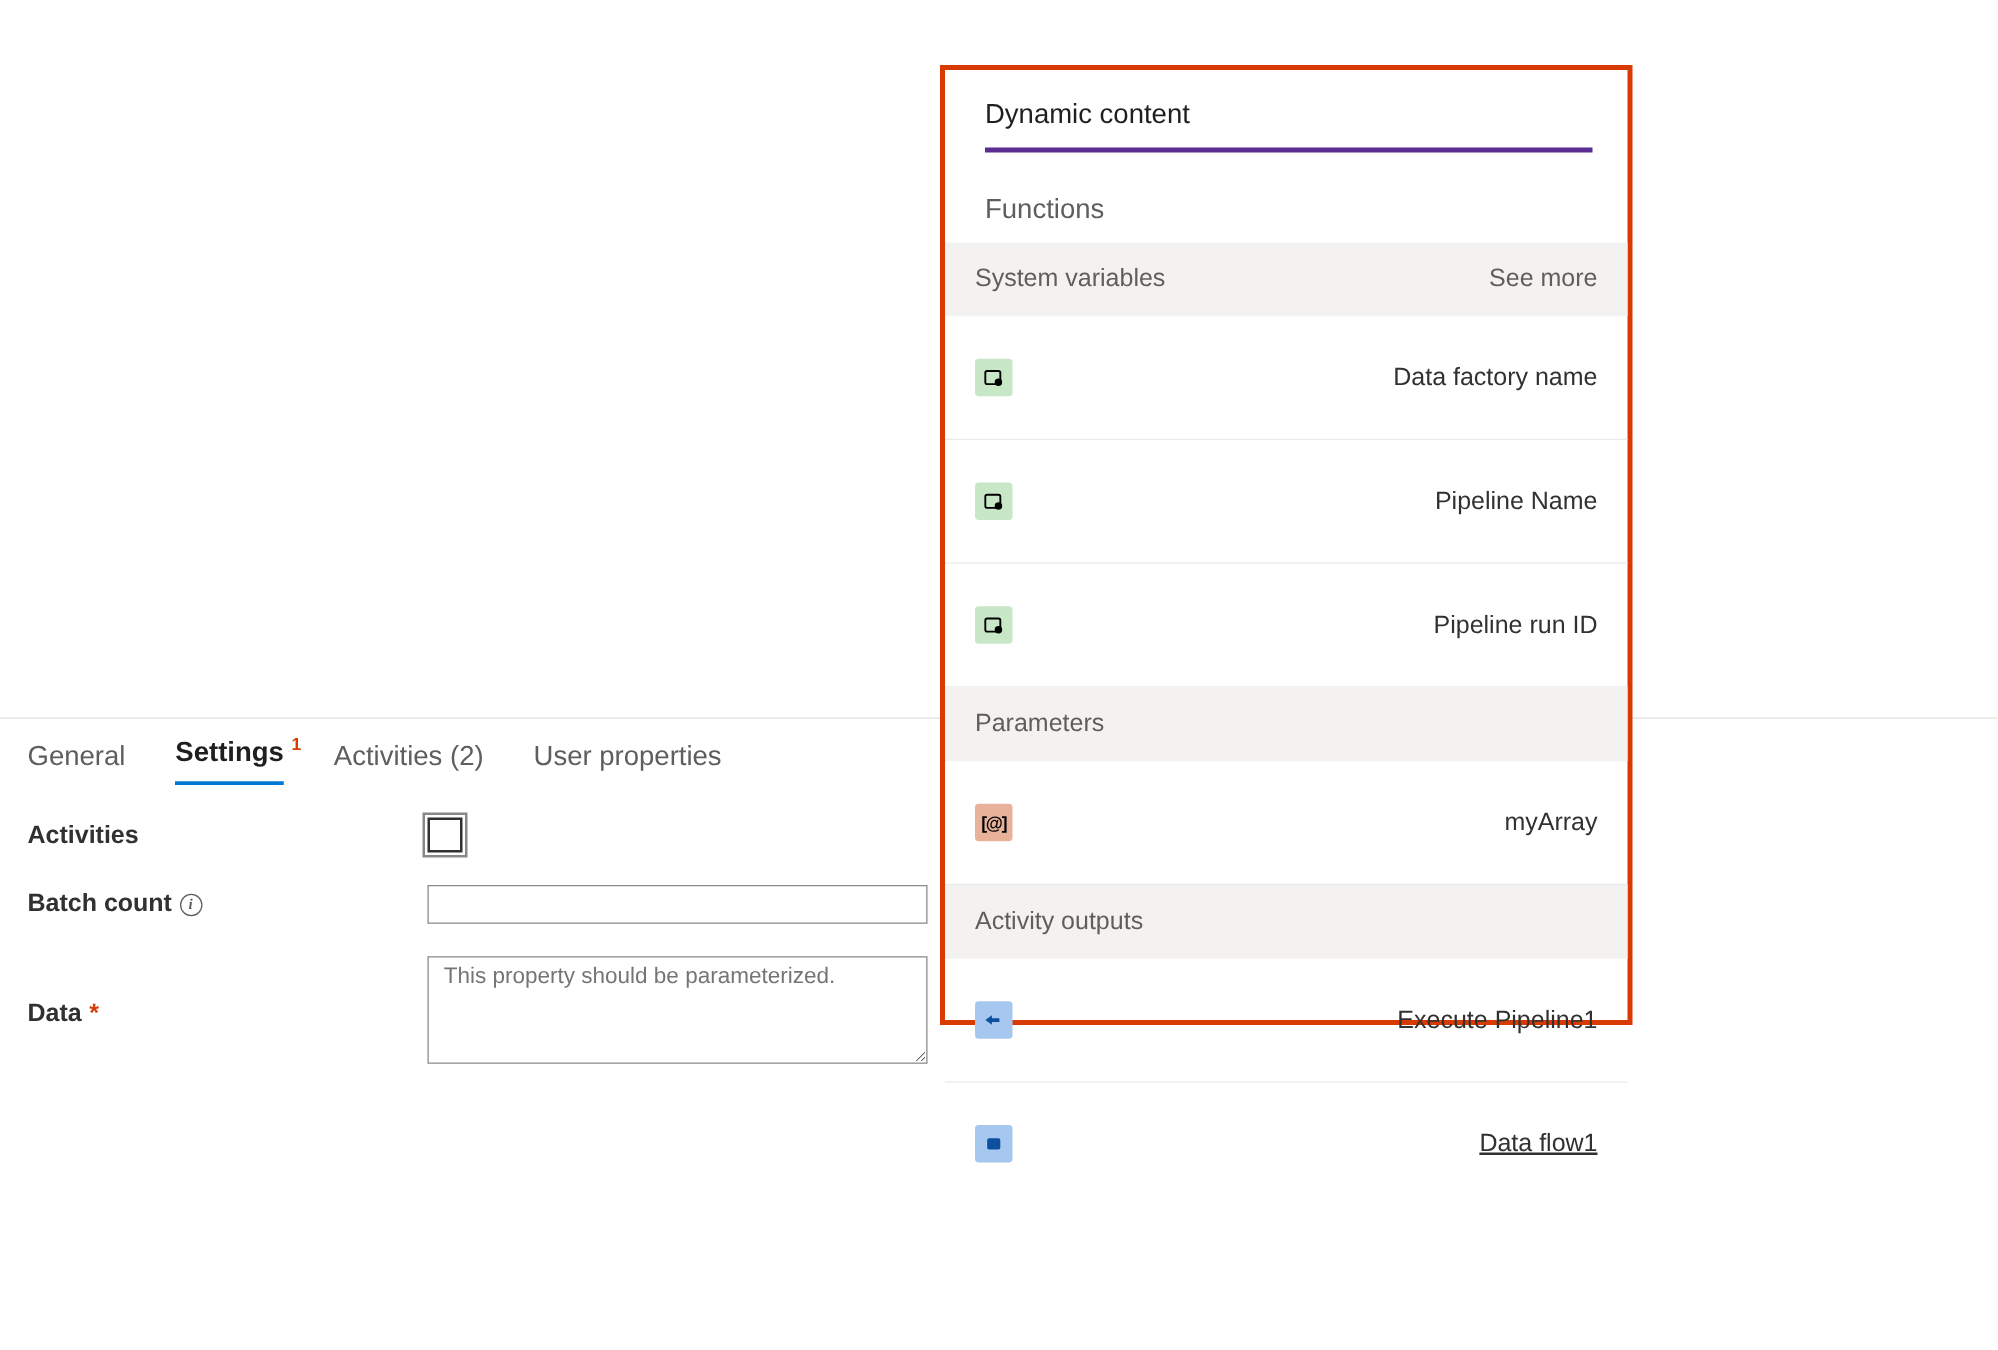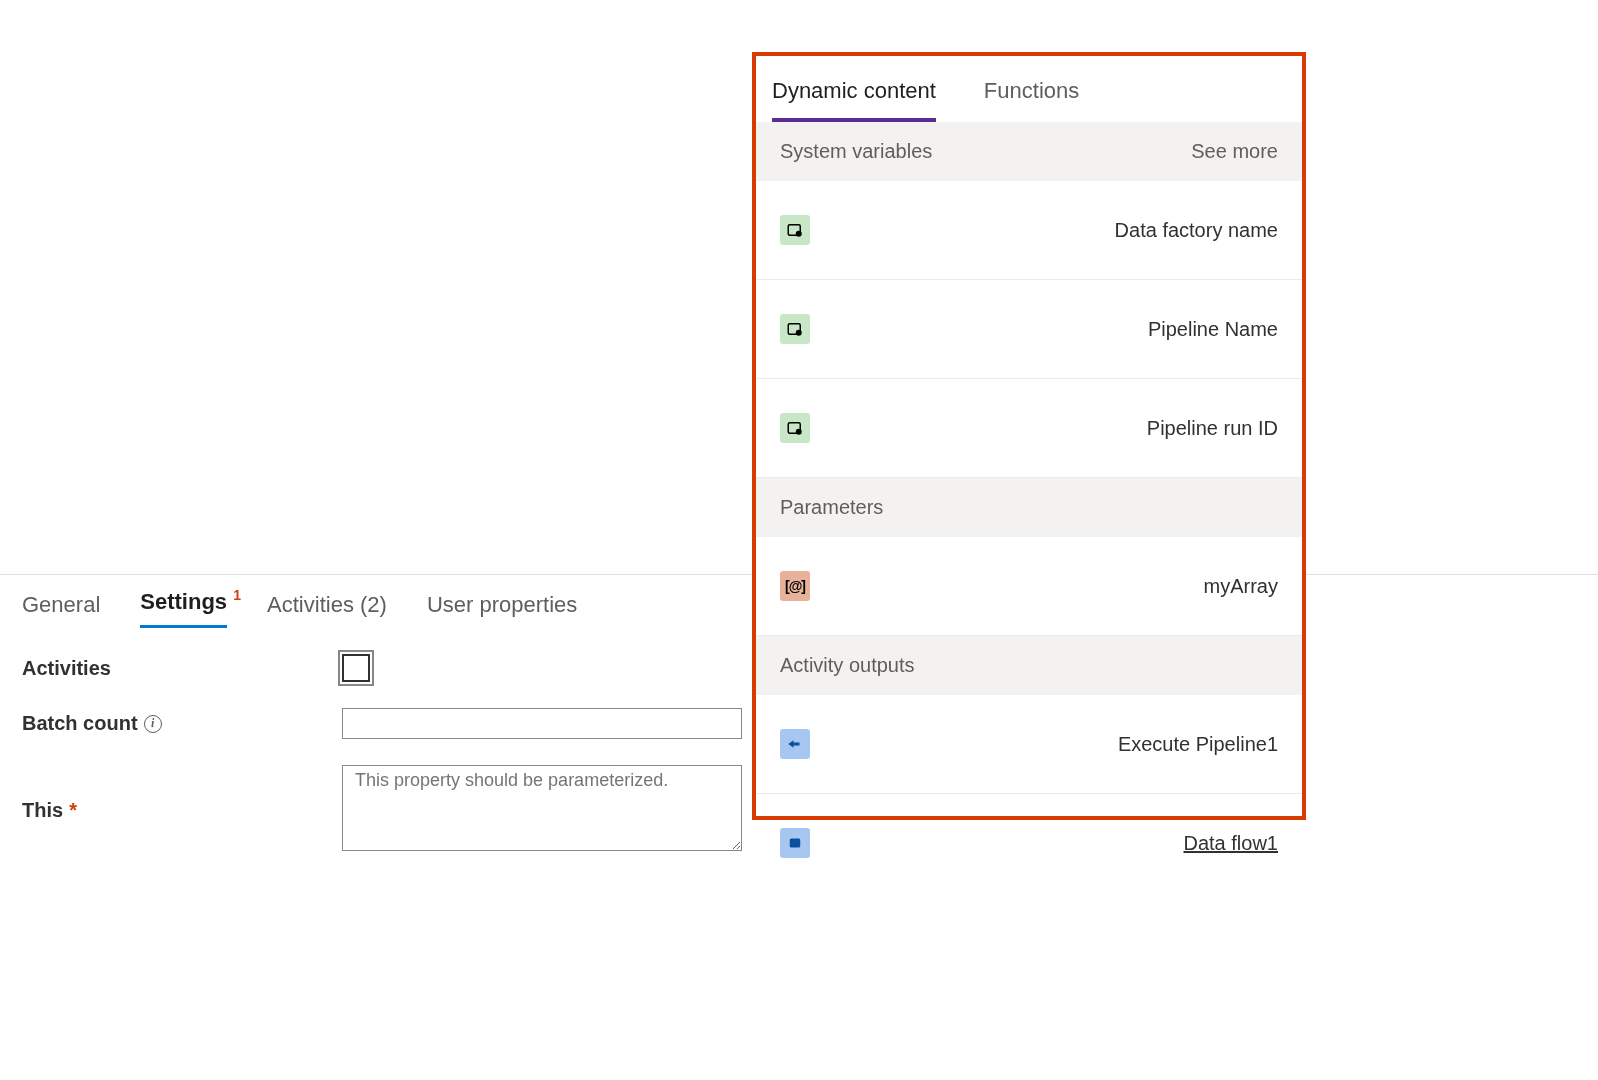--- a/index.html
+++ b/index.html
@@ -98,24 +98,25 @@
     left: 752px;
     width: 554px;
     height: 768px;
     border: 4px solid #d83b01;
     background: #fff;
     display: flex;
     flex-direction: column;
   }
   .dc-tabs {
     display: flex;
-    gap: 48px;
-    padding: 22px 28px 0 16px;
+    gap: 32px;
+    padding: 22px 28px 0 32px;
     font-size: 22px;
     color: var(--grey-text);
+    flex-direction: column;
   }
   .dc-tab { padding-bottom: 14px; cursor: pointer; }
   .dc-tab.active {
     color: #201f1e;
     border-bottom: 4px solid var(--purple-underline);
   }
   .section-header {
     background: var(--light-grey);
     padding: 18px 24px;
     display: flex;
@@ -174,21 +175,21 @@
         <div class="checkbox"></div>
       </div>
 
     <div class="form-label">
       <span>Batch count</span>
       <span class="info-icon">i</span>
     </div>
     <div><input class="textfield" type="text" style=""></div>
 
     <div class="form-label items-row">
-      <span>This</span>
+      <span>Data</span>
       <span class="req-star">*</span>
     </div>
     <div><textarea class="textfield" placeholder="This property should be parameterized." style=""></textarea></div>
   </div>
 </div>
 
 <div class="footer-icon">
   <svg viewBox="0 0 24 24" width="24" height="24" fill="none" stroke="#0078d4" stroke-width="2">
     <path d="M5 3h10l4 4v14H5z"></path>
       <path d="M13 12l-3 5M13 12l3 5M11 9l2 3"></path>

